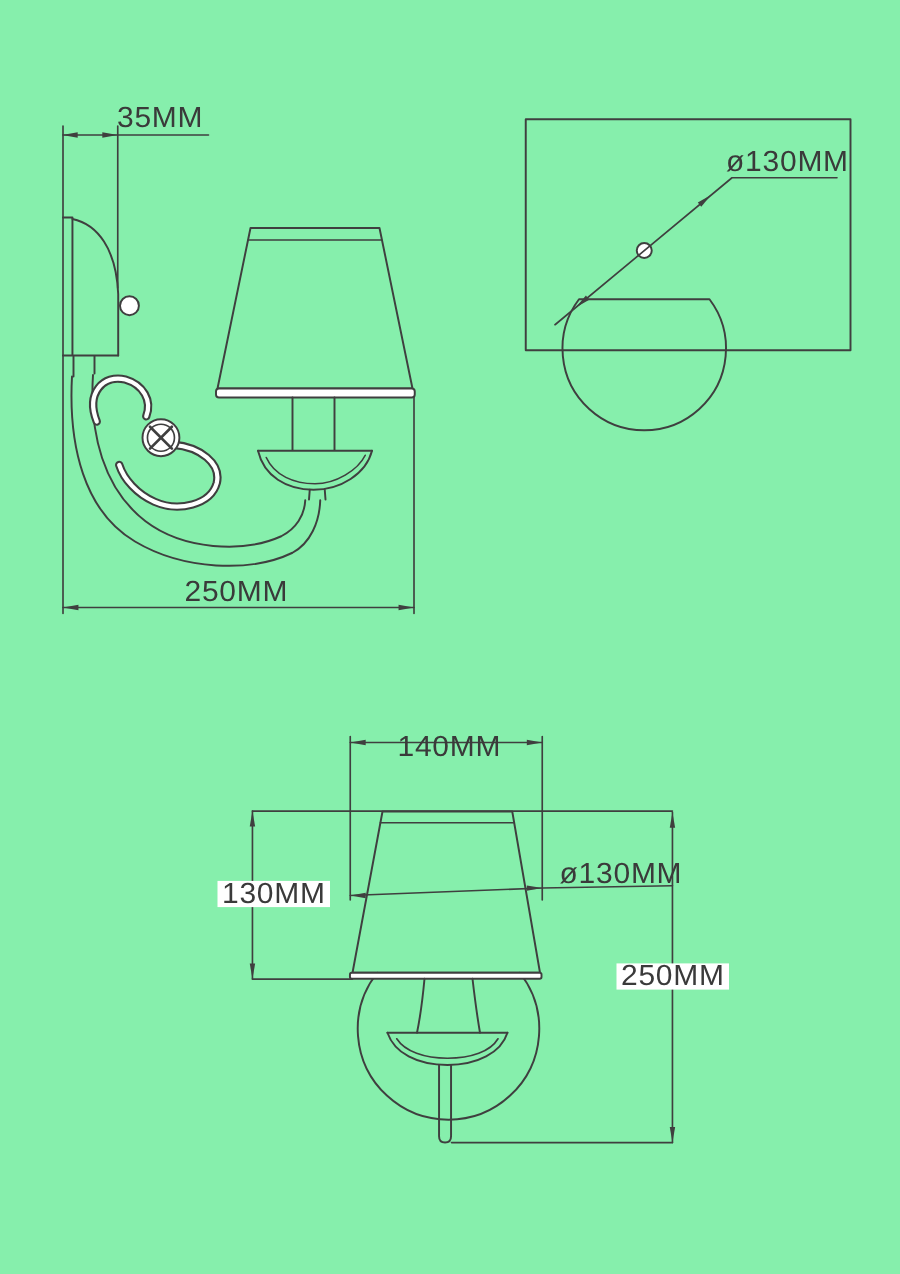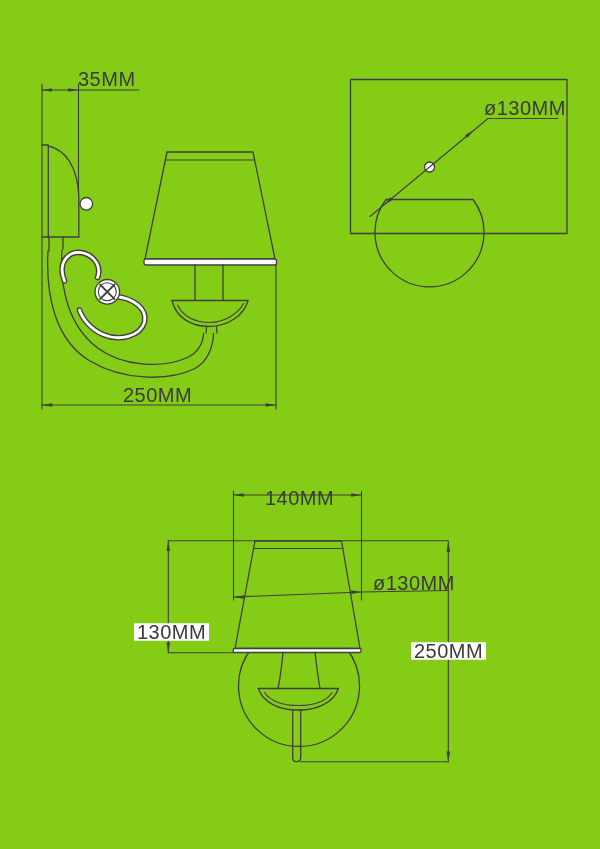--- a/index.html
+++ b/index.html
@@ -1,19 +1,19 @@
 <!DOCTYPE html>
 <html><head>
 <meta charset="utf-8">
 <style>
   html,body{margin:0;padding:0;background:#fff;}
   #canvas{
     position:relative;
     width:600px;height:849px;
-    background:#84cc16;
+    background:#86efac;
     font-family:"Liberation Sans", sans-serif;
     overflow:hidden;
   }
   #drawing{position:absolute;left:0;top:0;}
   .ln{stroke:#3f3f3f;stroke-width:1.3;fill:none;stroke-linecap:round;stroke-linejoin:round;}
   .thin{stroke-width:1.1;}
   .fw{fill:#ffffff;}
   .ar{fill:#3f3f3f;stroke:none;}
   .tube{stroke:#3f3f3f;stroke-width:5.6;fill:none;stroke-linecap:round;}
   .tubew{stroke:#ffffff;stroke-width:2.8;fill:none;stroke-linecap:round;}
@@ -159,19 +159,19 @@
   </svg>
 
   <div class="dim-label" style="left:78px;top:70px;">35MM</div>
 
   <div class="dim-label" style="left:123px;top:386px;">250MM</div>
 
   <div class="dim-label" style="left:484px;top:99px;">ø130MM</div>
 
   <div class="dim-label" style="left:265px;top:477px;margin-top:12px;">140MM</div>
 
-  <div class="dim-label mask" style="left:134px;top:587px;margin-top:36px;">130MM</div>
+  <div class="dim-label mask" style="left:145px;top:587px;">130MM</div>
 
   <div class="dim-label" style="left:373px;top:574px;">ø130MM</div>
 
   <div class="dim-label mask" style="left:411px;top:642px;">250MM</div>
 
 </div>
 
 </body></html>

